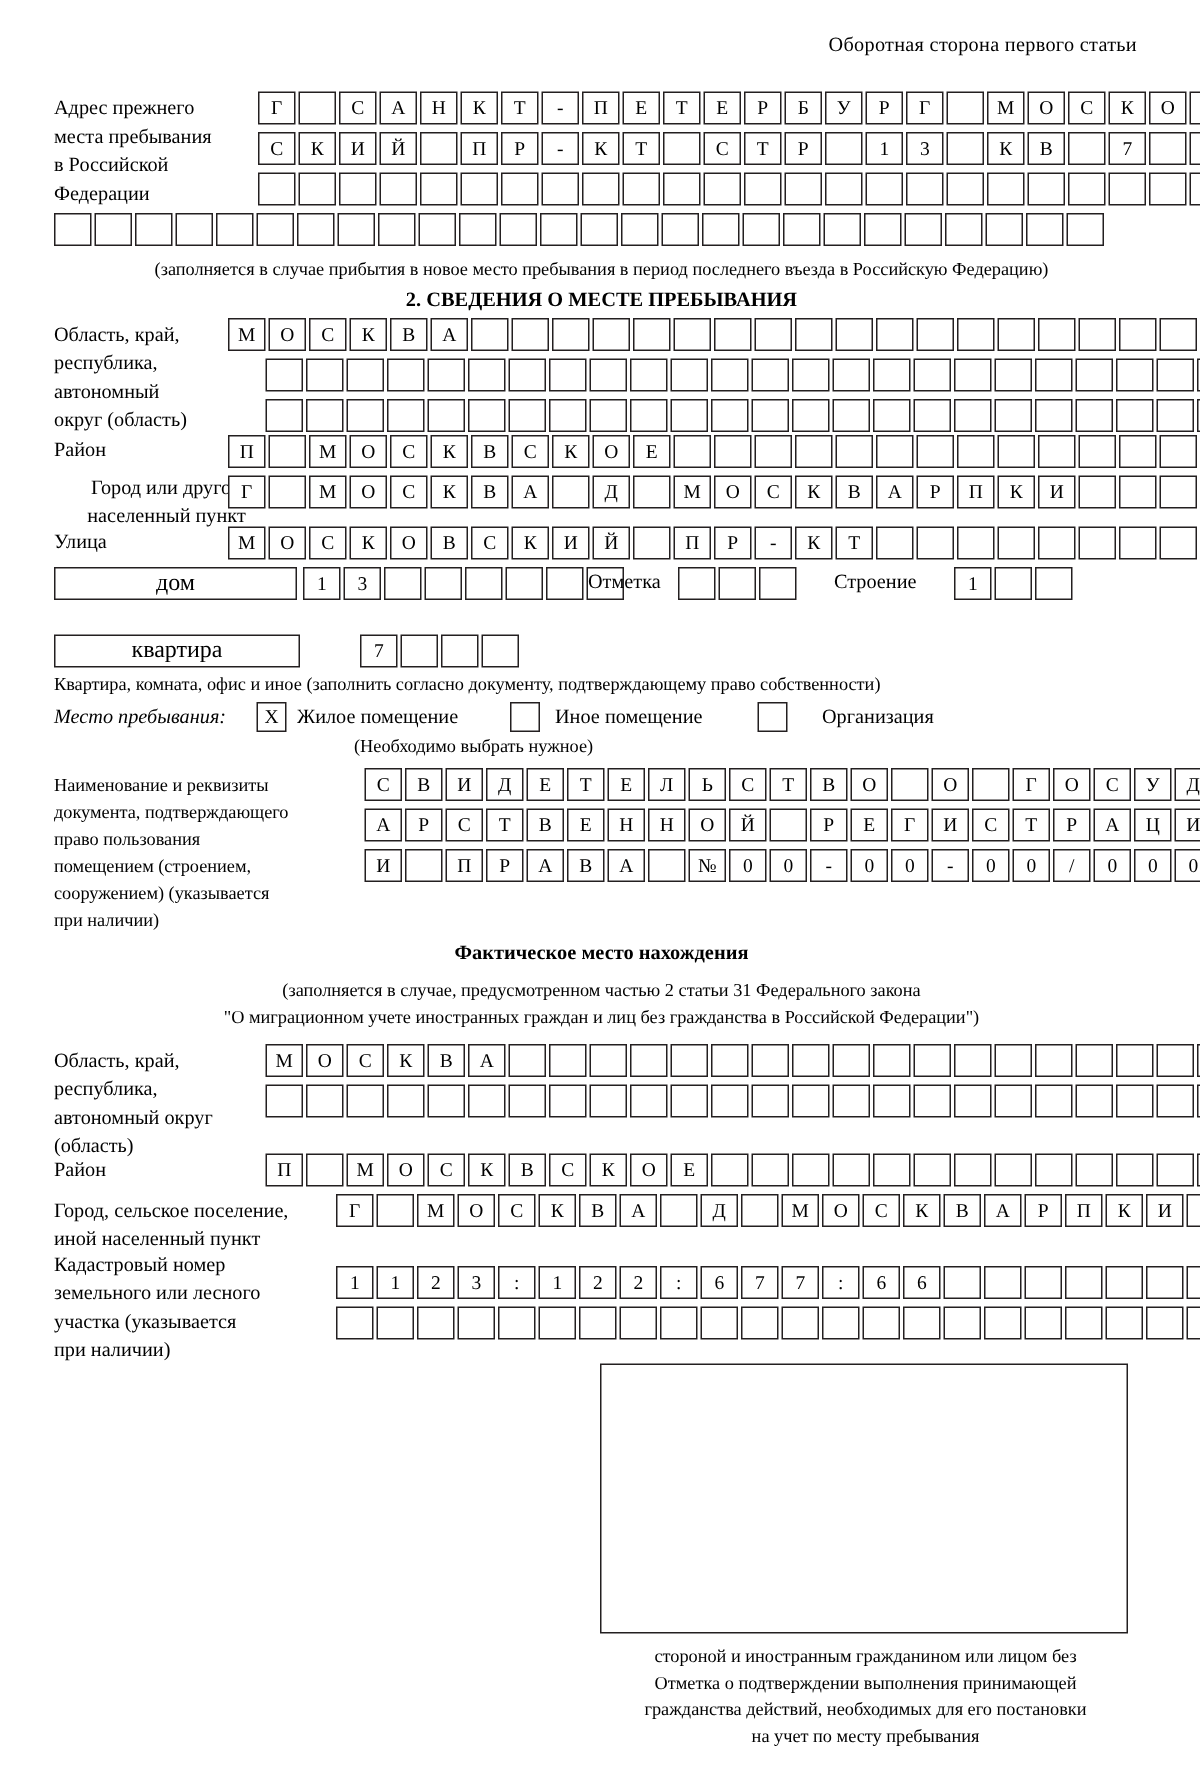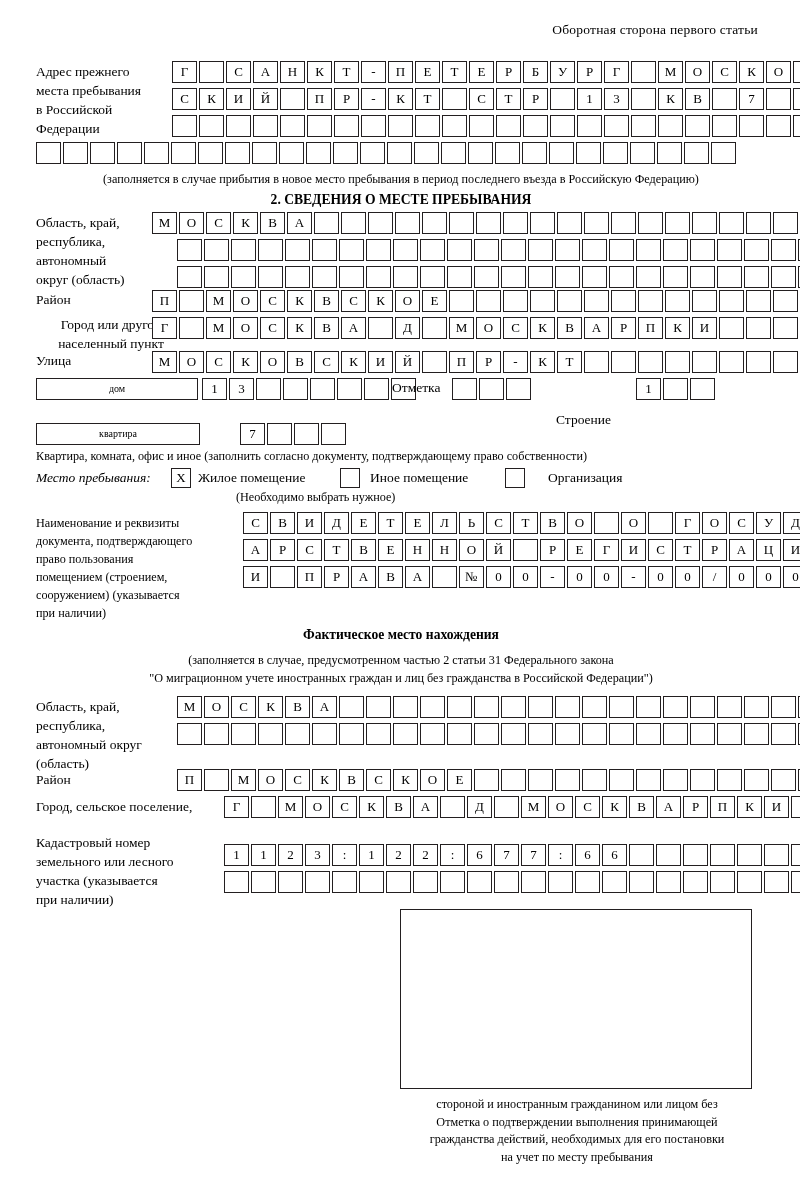--- a/index.html
+++ b/index.html
@@ -54,21 +54,21 @@
     text-align: center;
     font-family: "Liberation Serif", serif;
     background: #fff;
   }
   .abs { position: absolute; }
 
   .box-wide {
     border: 1px solid #231f20;
     box-sizing: border-box;
     height: 22px;
-    font-size: 10px;
+    font-size: 16px;
     line-height: 20px;
     text-align: center;
   }
   .sec-title {
     font-size: 13.6px;
     font-weight: bold;
     text-align: center;
   }
   .footer-note {
     font-size: 12.2px;
@@ -398,21 +398,21 @@
       <div class="cell"></div>
       <div class="cell"></div>
       <div class="cell"></div>
     </div>
   <div class="abs lbl" style="left:392px; top:378px;">Отметка</div>
   <div class="abs cells" id="s2-korpus" style="left:452px; top:378px;">
       <div class="cell"></div>
       <div class="cell"></div>
       <div class="cell"></div>
     </div>
-  <div class="abs lbl" style="left:556px; top:378px;margin-top:32px;">Строение</div>
+  <div class="abs lbl" style="left:556px; top:378px;">Строение</div>
   <div class="abs cells" id="s2-stroenie" style="left:636px; top:378px;">
       <div class="cell">1</div>
       <div class="cell"></div>
       <div class="cell"></div>
     </div>
 
   <div class="abs box-wide" style="left:36px; top:423px; width:164px;">квартира</div>
   <div class="abs cells" id="s2-flat" style="left:240px; top:423px;">
       <div class="cell">7</div>
       <div class="cell"></div>
@@ -594,20 +594,21 @@
       <div class="cell"></div>
       <div class="cell"></div>
       <div class="cell"></div>
       <div class="cell"></div>
       <div class="cell"></div>
       <div class="cell"></div>
     </div>
 
   <div class="abs lbl" style="left:36px; top:797px; width:200px;">
     <div>Город, сельское поселение,</div>
+    <div>иной населенный пункт</div>
   </div>
   <div class="abs cells" id="al-city" style="left:224px; top:796px;">
       <div class="cell">Г</div>
       <div class="cell"></div>
       <div class="cell">М</div>
       <div class="cell">О</div>
       <div class="cell">С</div>
       <div class="cell">К</div>
       <div class="cell">В</div>
       <div class="cell">А</div>

